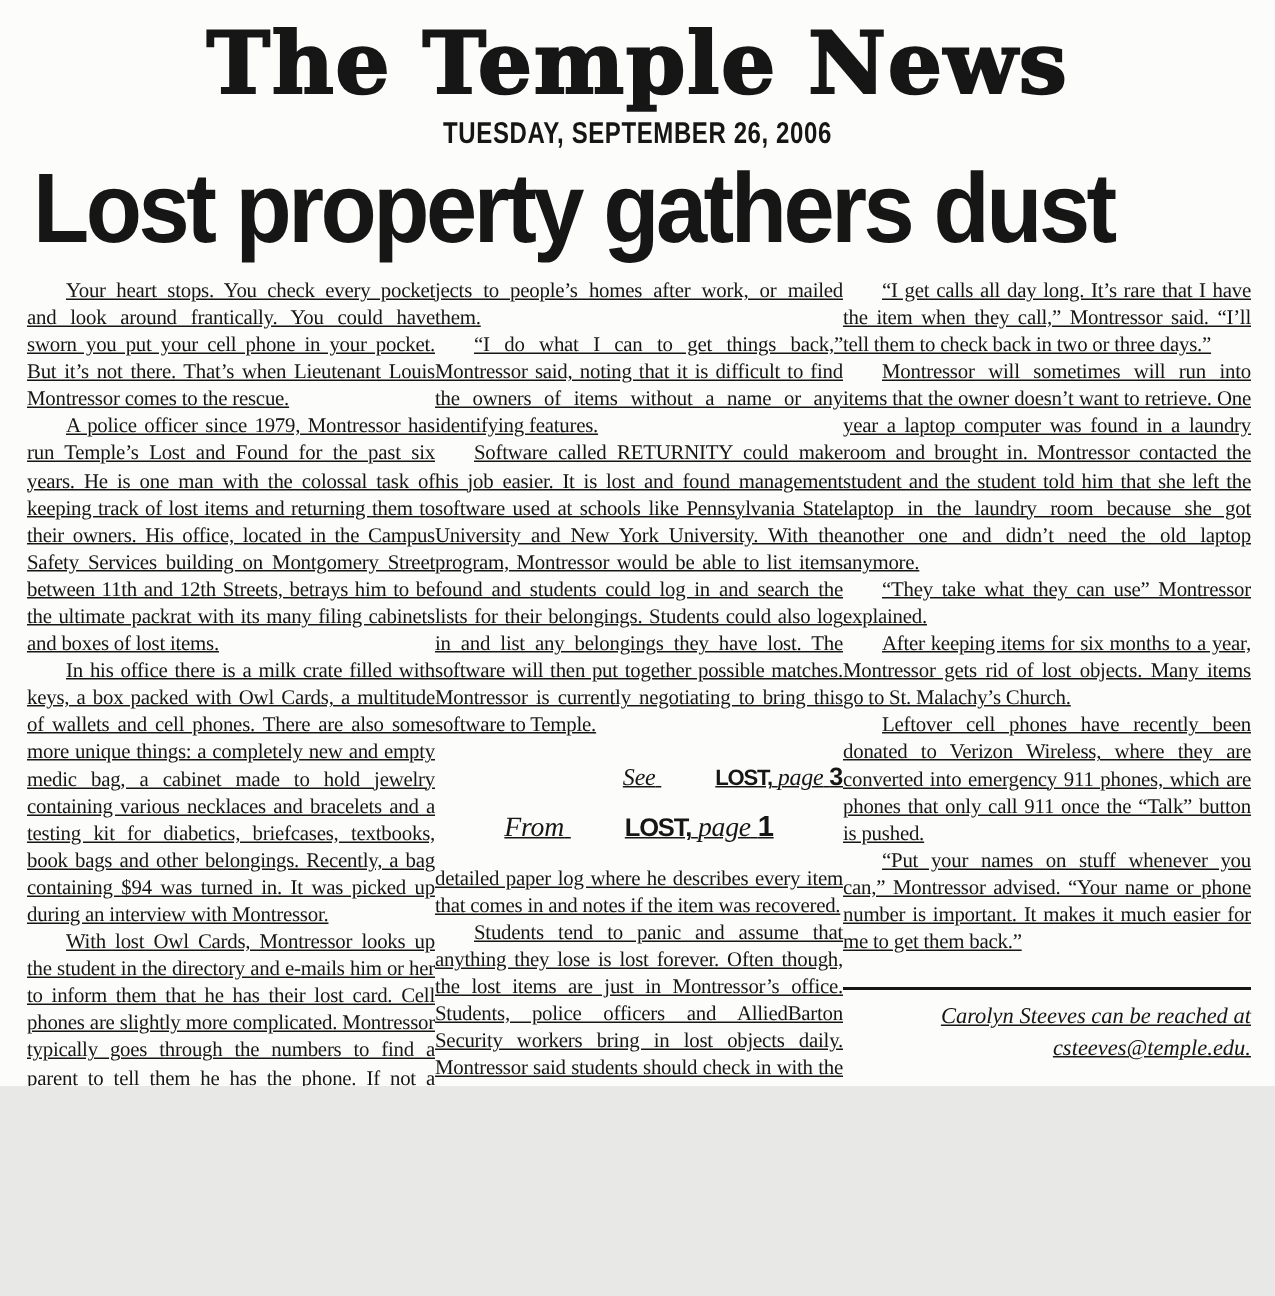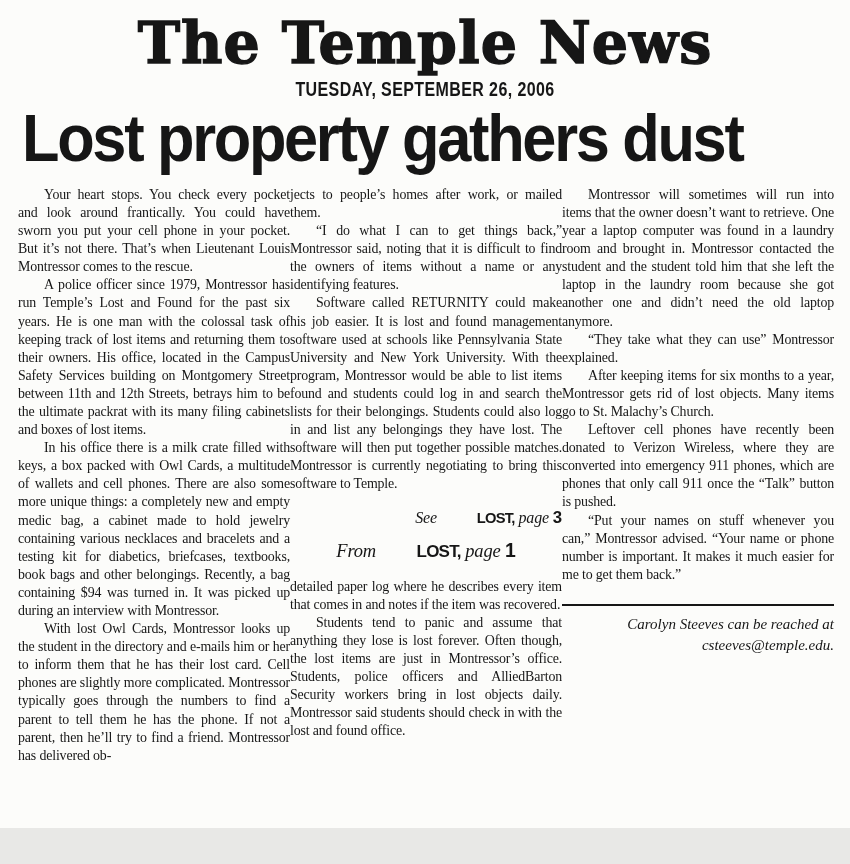--- a/index.html
+++ b/index.html
@@ -1,19 +1,19 @@
 <!DOCTYPE html>
 <html lang="en"><head>
 <meta charset="utf-8">
 <style>
   html, body { margin: 0; padding: 0; background: #e8e8e6; }
   .page {
     position: relative;
     width: 850px;
-    height: 828px;
+    height: 724px;
     margin: 0 auto;
     background: #fcfcfa;
     color: #161616;
     overflow: hidden;
     font-family: "Liberation Serif", serif;
   }
   .masthead {
     margin: 10px 0 0 0;
     text-align: center;
     font-family: "DejaVu Serif", serif;
@@ -40,20 +40,21 @@
     line-height: 1.02;
     letter-spacing: -2.5px;
     white-space: nowrap;
     transform: scaleX(0.93);
     transform-origin: left center;
   }
   .columns {
     display: flex;
     padding: 14px 16px 0 18px;
     box-sizing: border-box;
+    text-decoration: underline;
   }
   .col {
     flex: 1 1 0;
     text-align: justify;
     font-size: 13.9px;
     line-height: 18.1px;
     letter-spacing: -0.15px;
     hyphens: auto;
   }
   .col p { margin: 0; }
@@ -121,20 +122,21 @@
       <p>jects to people’s homes after work, or mailed them.</p>
       <p class="indent">“I do what I can to get things back,” Montressor said, noting that it is difficult to find the owners of items without a name or any identifying features.</p>
       <p class="indent">Software called RETURNITY could make his job easier. It is lost and found management software used at schools like Pennsylvania State University and New York University. With the program, Montressor would be able to list items found and students could log in and search the lists for their belongings. Students could also log in and list any belongings they have lost. The software will then put together possible matches. Montressor is currently negotiating to bring this software to Temple.</p>
       <p class="jump-see"><span class="jit">See</span> <span class="jslug">LOST,</span> <span class="jit">page</span> <span class="jnum">3</span></p>
       <p class="jump-from"><span class="jit">From</span> <span class="jslug">LOST,</span> <span class="jit">page</span> <span class="jnum">1</span></p>
       <p>detailed paper log where he describes every item that comes in and notes if the item was recovered.</p>
       <p class="indent">Students tend to panic and assume that anything they lose is lost forever. Often though, the lost items are just in Montressor’s office. Students, police officers and AlliedBarton Security workers bring in lost objects daily. Montressor said students should check in with the lost and found office.</p>
     </div>
 
     <div class="col">
+      <p class="indent">“I get calls all day long. It’s rare that I have the item when they call,” Montressor said. “I’ll tell them to check back in two or three days.”</p>
       <p class="indent">Montressor will sometimes will run into items that the owner doesn’t want to retrieve. One year a laptop computer was found in a laundry room and brought in. Montressor contacted the student and the student told him that she left the laptop in the laundry room because she got another one and didn’t need the old laptop anymore.</p>
       <p class="indent">“They take what they can use” Montressor explained.</p>
       <p class="indent">After keeping items for six months to a year, Montressor gets rid of lost objects. Many items go to St. Malachy’s Church.</p>
       <p class="indent">Leftover cell phones have recently been donated to Verizon Wireless, where they are converted into emergency 911 phones, which are phones that only call 911 once the “Talk” button is pushed.</p>
       <p class="indent">“Put your names on stuff whenever you can,” Montressor advised. “Your name or phone number is important. It makes it much easier for me to get them back.”</p>
       <div class="signature">
         <hr class="sig-rule">
         <div class="sig-line">Carolyn Steeves can be reached at</div>
         <div class="sig-line">csteeves@temple.edu.</div>
       </div>

